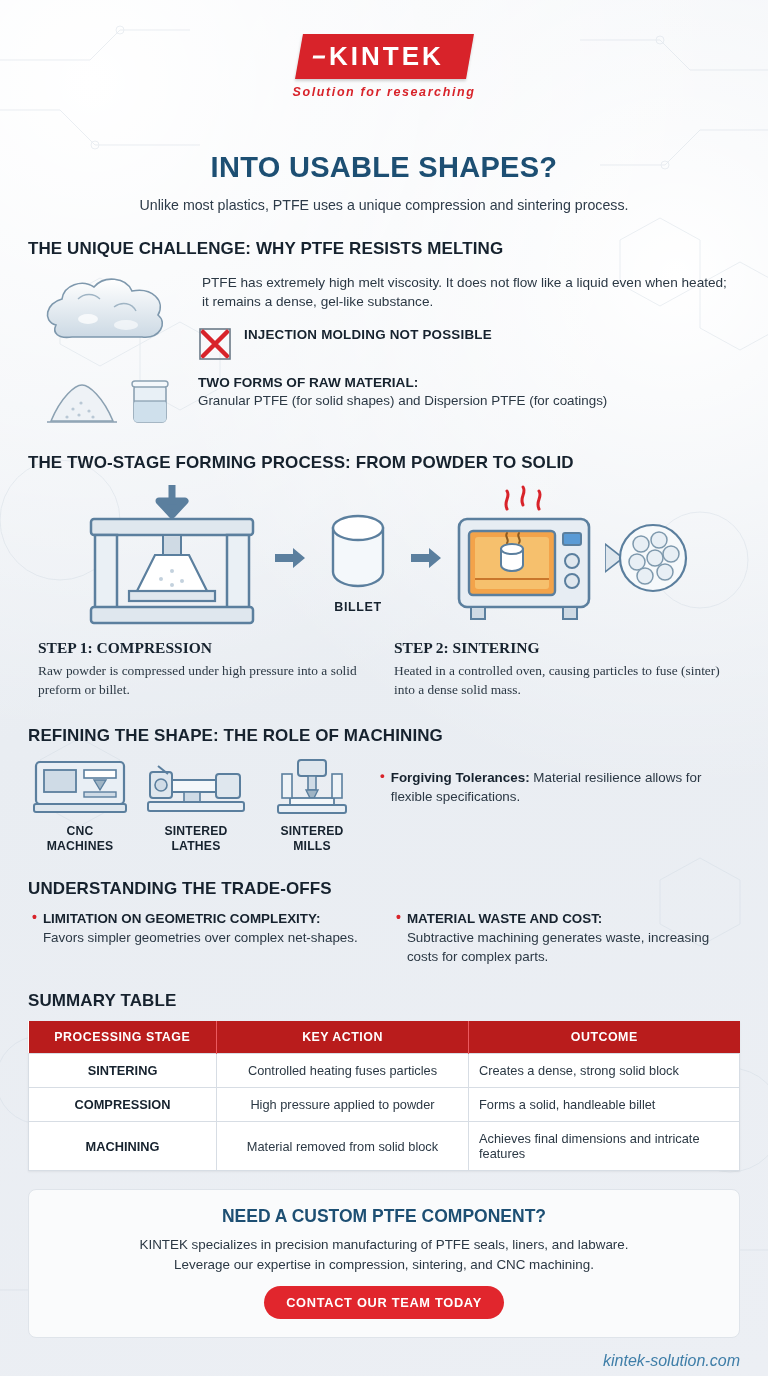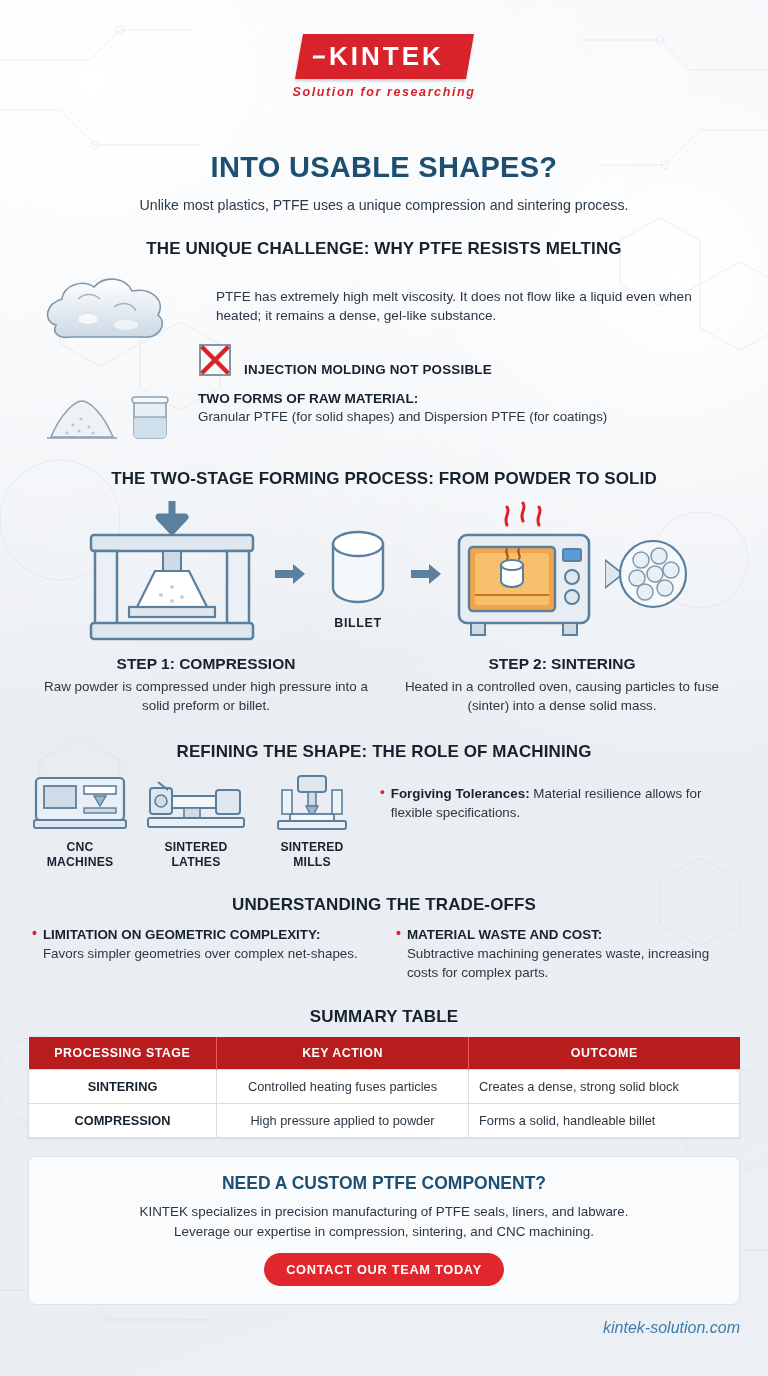--- a/index.html
+++ b/index.html
@@ -49,44 +49,44 @@
   h1.title {
     margin: 18px 0 0; text-align:center;
     color:#1d4f73; font-size:29px; line-height:1.17; font-weight:bold;
     letter-spacing:.3px;
   }
   .subtitle {
     margin: 12px auto 0; text-align:center; max-width: 640px;
     font-size:14.2px; color:#2d3b49;
   }
   h2.section {
-    text-align:center; font-size:17px; color:#16222e; font-weight:bold;
+    font-size:17px; color:#16222e; font-weight:bold;
     margin: 26px 0 10px; letter-spacing:.1px;
   }
   h2.section.tight { margin-top: 25px; }
 
   
   .challenge { display:flex; gap:14px; align-items:flex-start; margin-top:4px; padding: 0 6px; }
   .challenge-art { width:150px; flex:0 0 150px; }
   .challenge-text { flex:1; }
-  .challenge-text p { margin:18px; font-size:13.6px; line-height:1.42; color:#2b3844; }
-  .no-inject { display:flex; align-items:flex-end; gap:12px; margin-top:16px; }
+  .challenge-text p { margin:4px; font-size:13.6px; line-height:1.42; color:#2b3844; }
+  .no-inject { display:flex; align-items:flex-start; gap:12px; margin-top:16px; }
   .no-inject .label { font-weight:bold; font-size:13.4px; color:#16222e; letter-spacing:.2px; }
 
   .rawforms { display:flex; gap:14px; align-items:flex-start; margin-top:14px; padding: 0 6px; }
   .rawforms-art { width:150px; flex:0 0 150px; display:flex; align-items:flex-end; gap:8px; justify-content:center; }
   .rawforms-text { flex:1; }
   .rawforms-text .h { font-weight:bold; font-size:13.6px; color:#16222e; }
   .rawforms-text .p { font-size:13.4px; color:#2b3844; margin-top:3px; }
 
   
   .stage-art { display:flex; align-items:center; justify-content:center; gap:6px; margin-top:2px; }
   .billet-label { text-align:center; font-weight:bold; font-size:12.5px; color:#16222e; letter-spacing:.6px; margin-top:2px;}
   .steps { display:flex; margin-top:6px; }
-  .step { flex:1; text-align:center; padding: 0 10px; }
+  .step { flex:1; padding: 0 10px; font-family: Liberation Serif, serif; }
   .step h3 { margin:0 0 5px; font-size:15.5px; font-weight:bold; color:#16222e; }
   .step p { margin:0; font-size:13.4px; line-height:1.4; color:#2b3844; }
 
   
   .machining { display:flex; gap:16px; align-items:flex-start; margin-top: 4px; }
   .mach-left { flex:0 0 330px; }
   .mach-icons { display:flex; justify-content:flex-end; gap:12px; }
   .mach-item { width:104px; text-align:center; }
   .mach-item .cap { font-weight:bold; font-size:12.2px; color:#16222e; line-height:1.2; margin-top:6px; letter-spacing:.2px; }
   .mach-right { flex:1; }
@@ -423,20 +423,25 @@
         <tr>
           <td class="stage">SINTERING</td>
           <td class="action">Controlled heating fuses particles</td>
           <td>Creates a dense, strong solid block</td>
         </tr>
         <tr>
           <td class="stage">COMPRESSION</td>
           <td class="action">High pressure applied to powder</td>
           <td>Forms a solid, handleable billet</td>
         </tr>
+        <tr>
+          <td class="stage">MACHINING</td>
+          <td class="action">Material removed from solid block</td>
+          <td>Achieves final dimensions and intricate features</td>
+        </tr>
       </tbody>
     </table>
 
     <div class="cta">
       <h3>NEED A CUSTOM PTFE COMPONENT?</h3>
       <p>KINTEK specializes in precision manufacturing of PTFE seals, liners, and labware.</p>
       <p>Leverage our expertise in compression, sintering, and CNC machining.</p>
       <button class="cta-btn">CONTACT OUR TEAM TODAY</button>
     </div>
 

